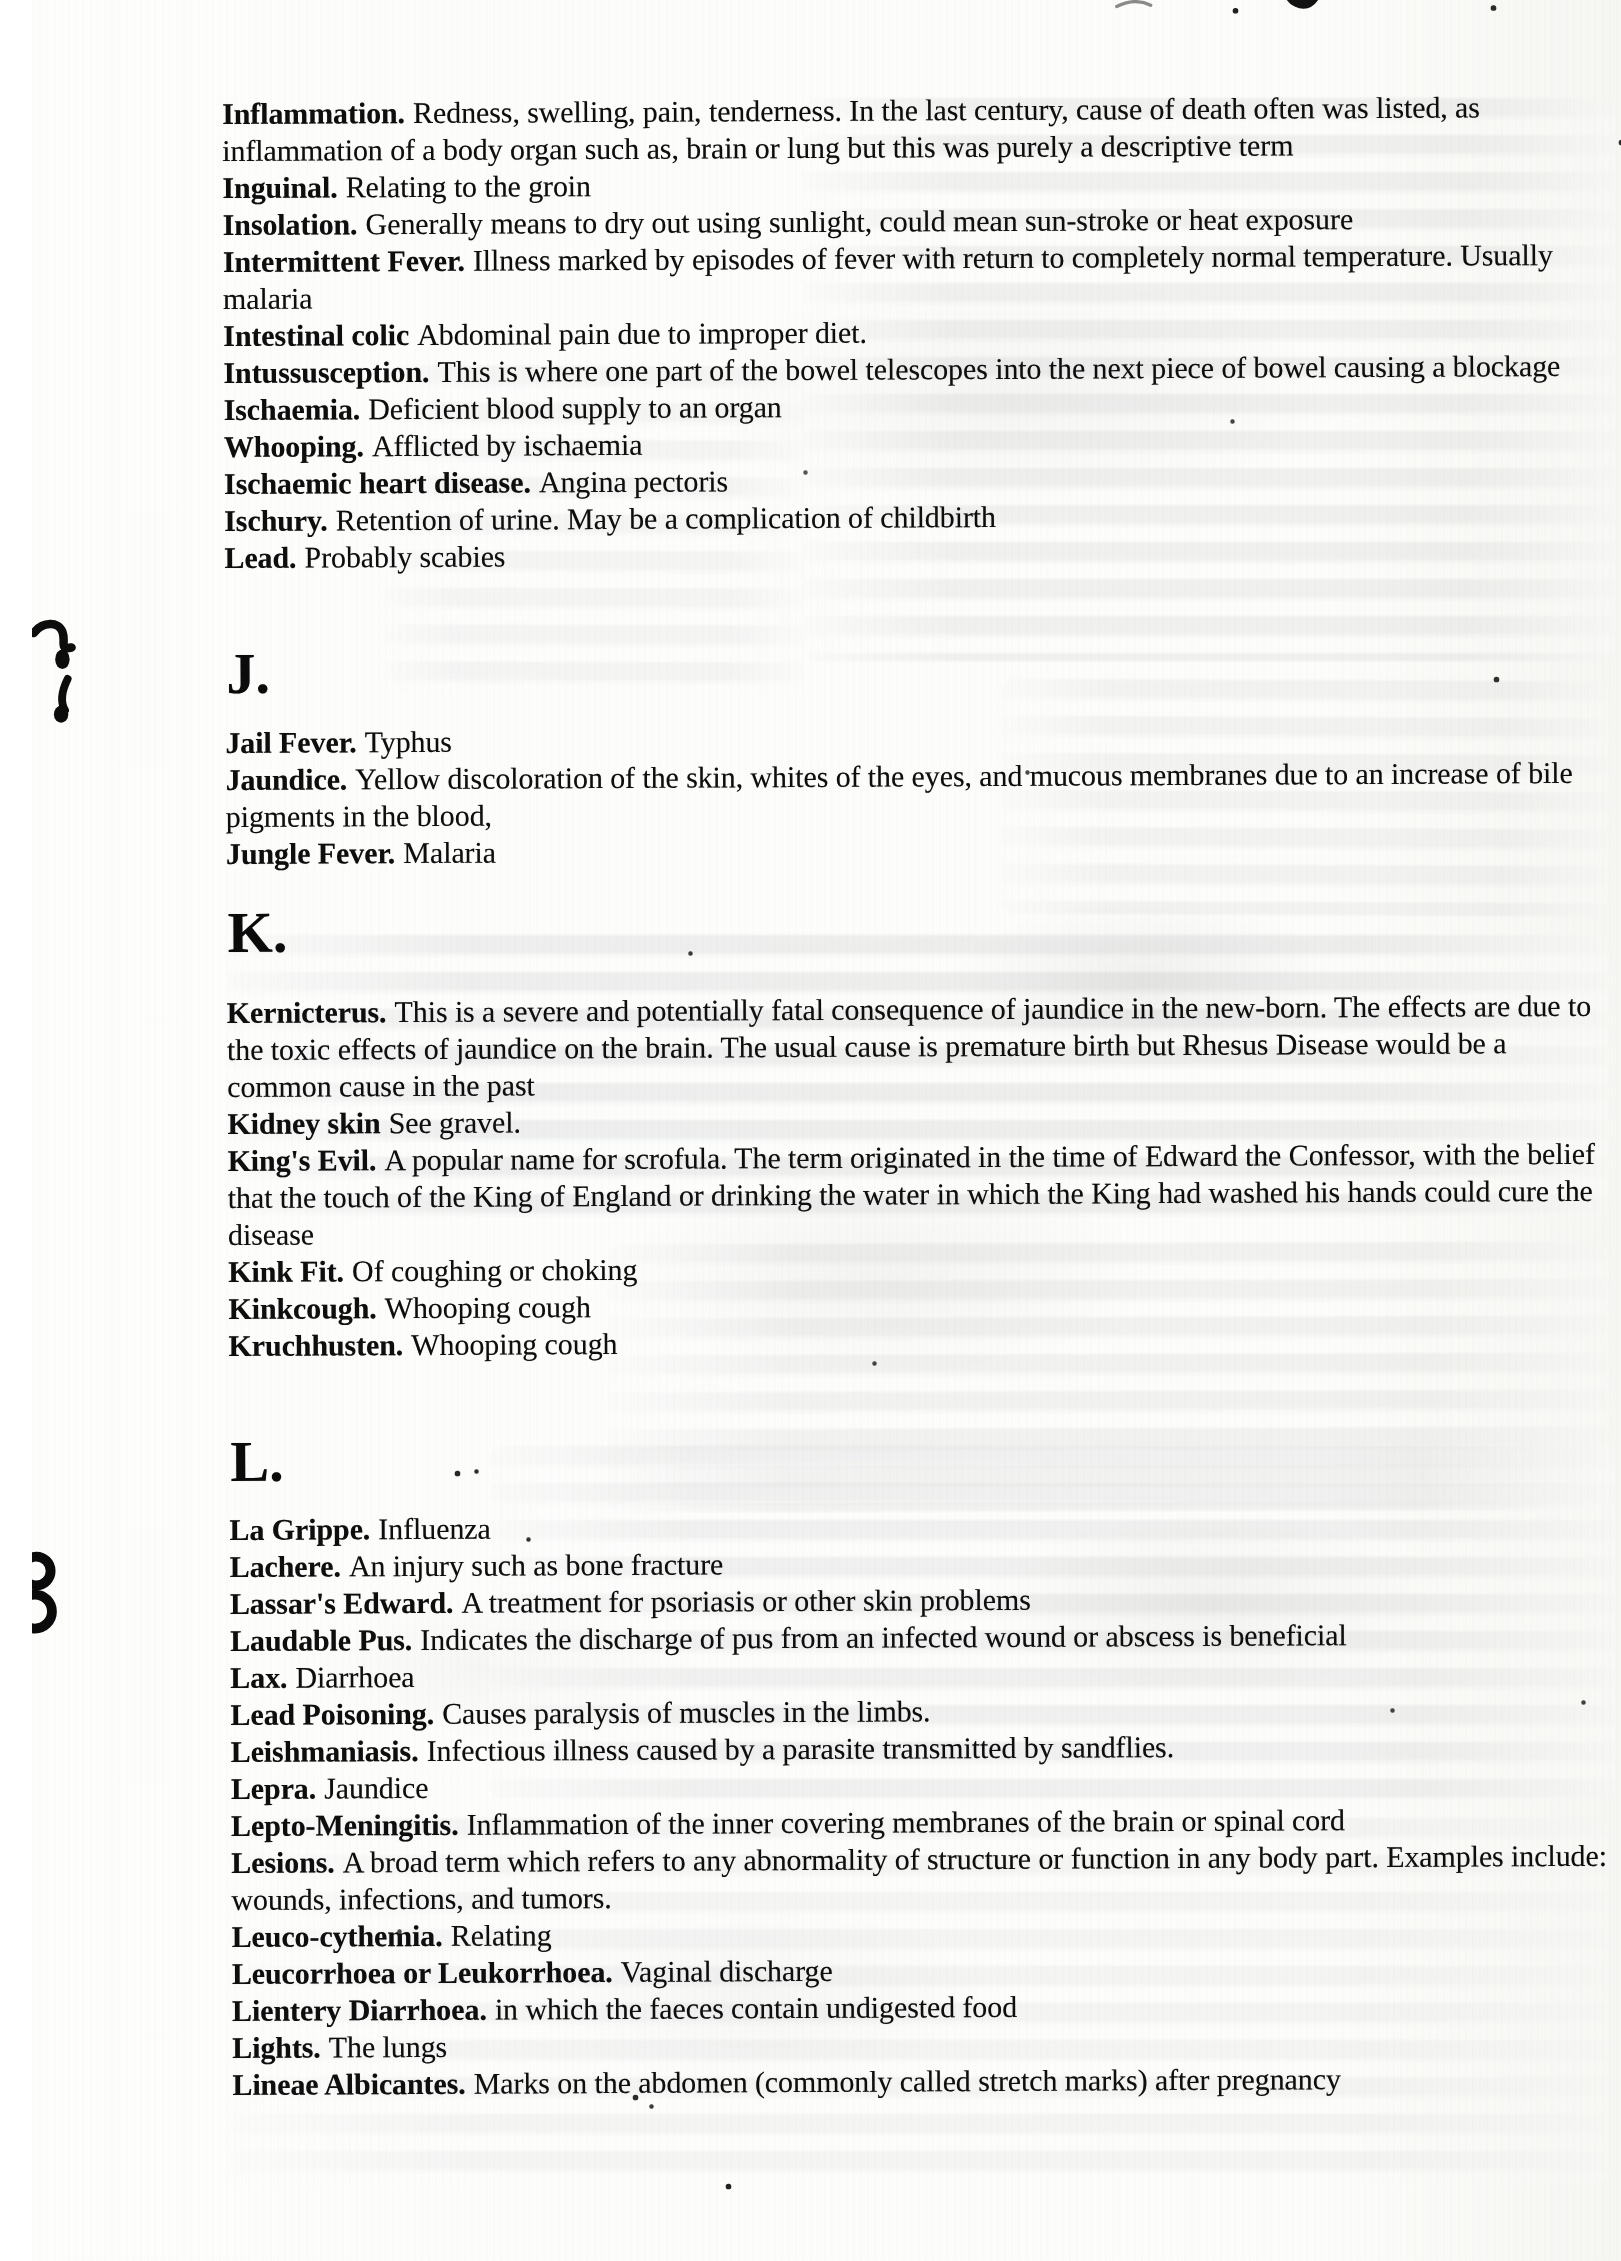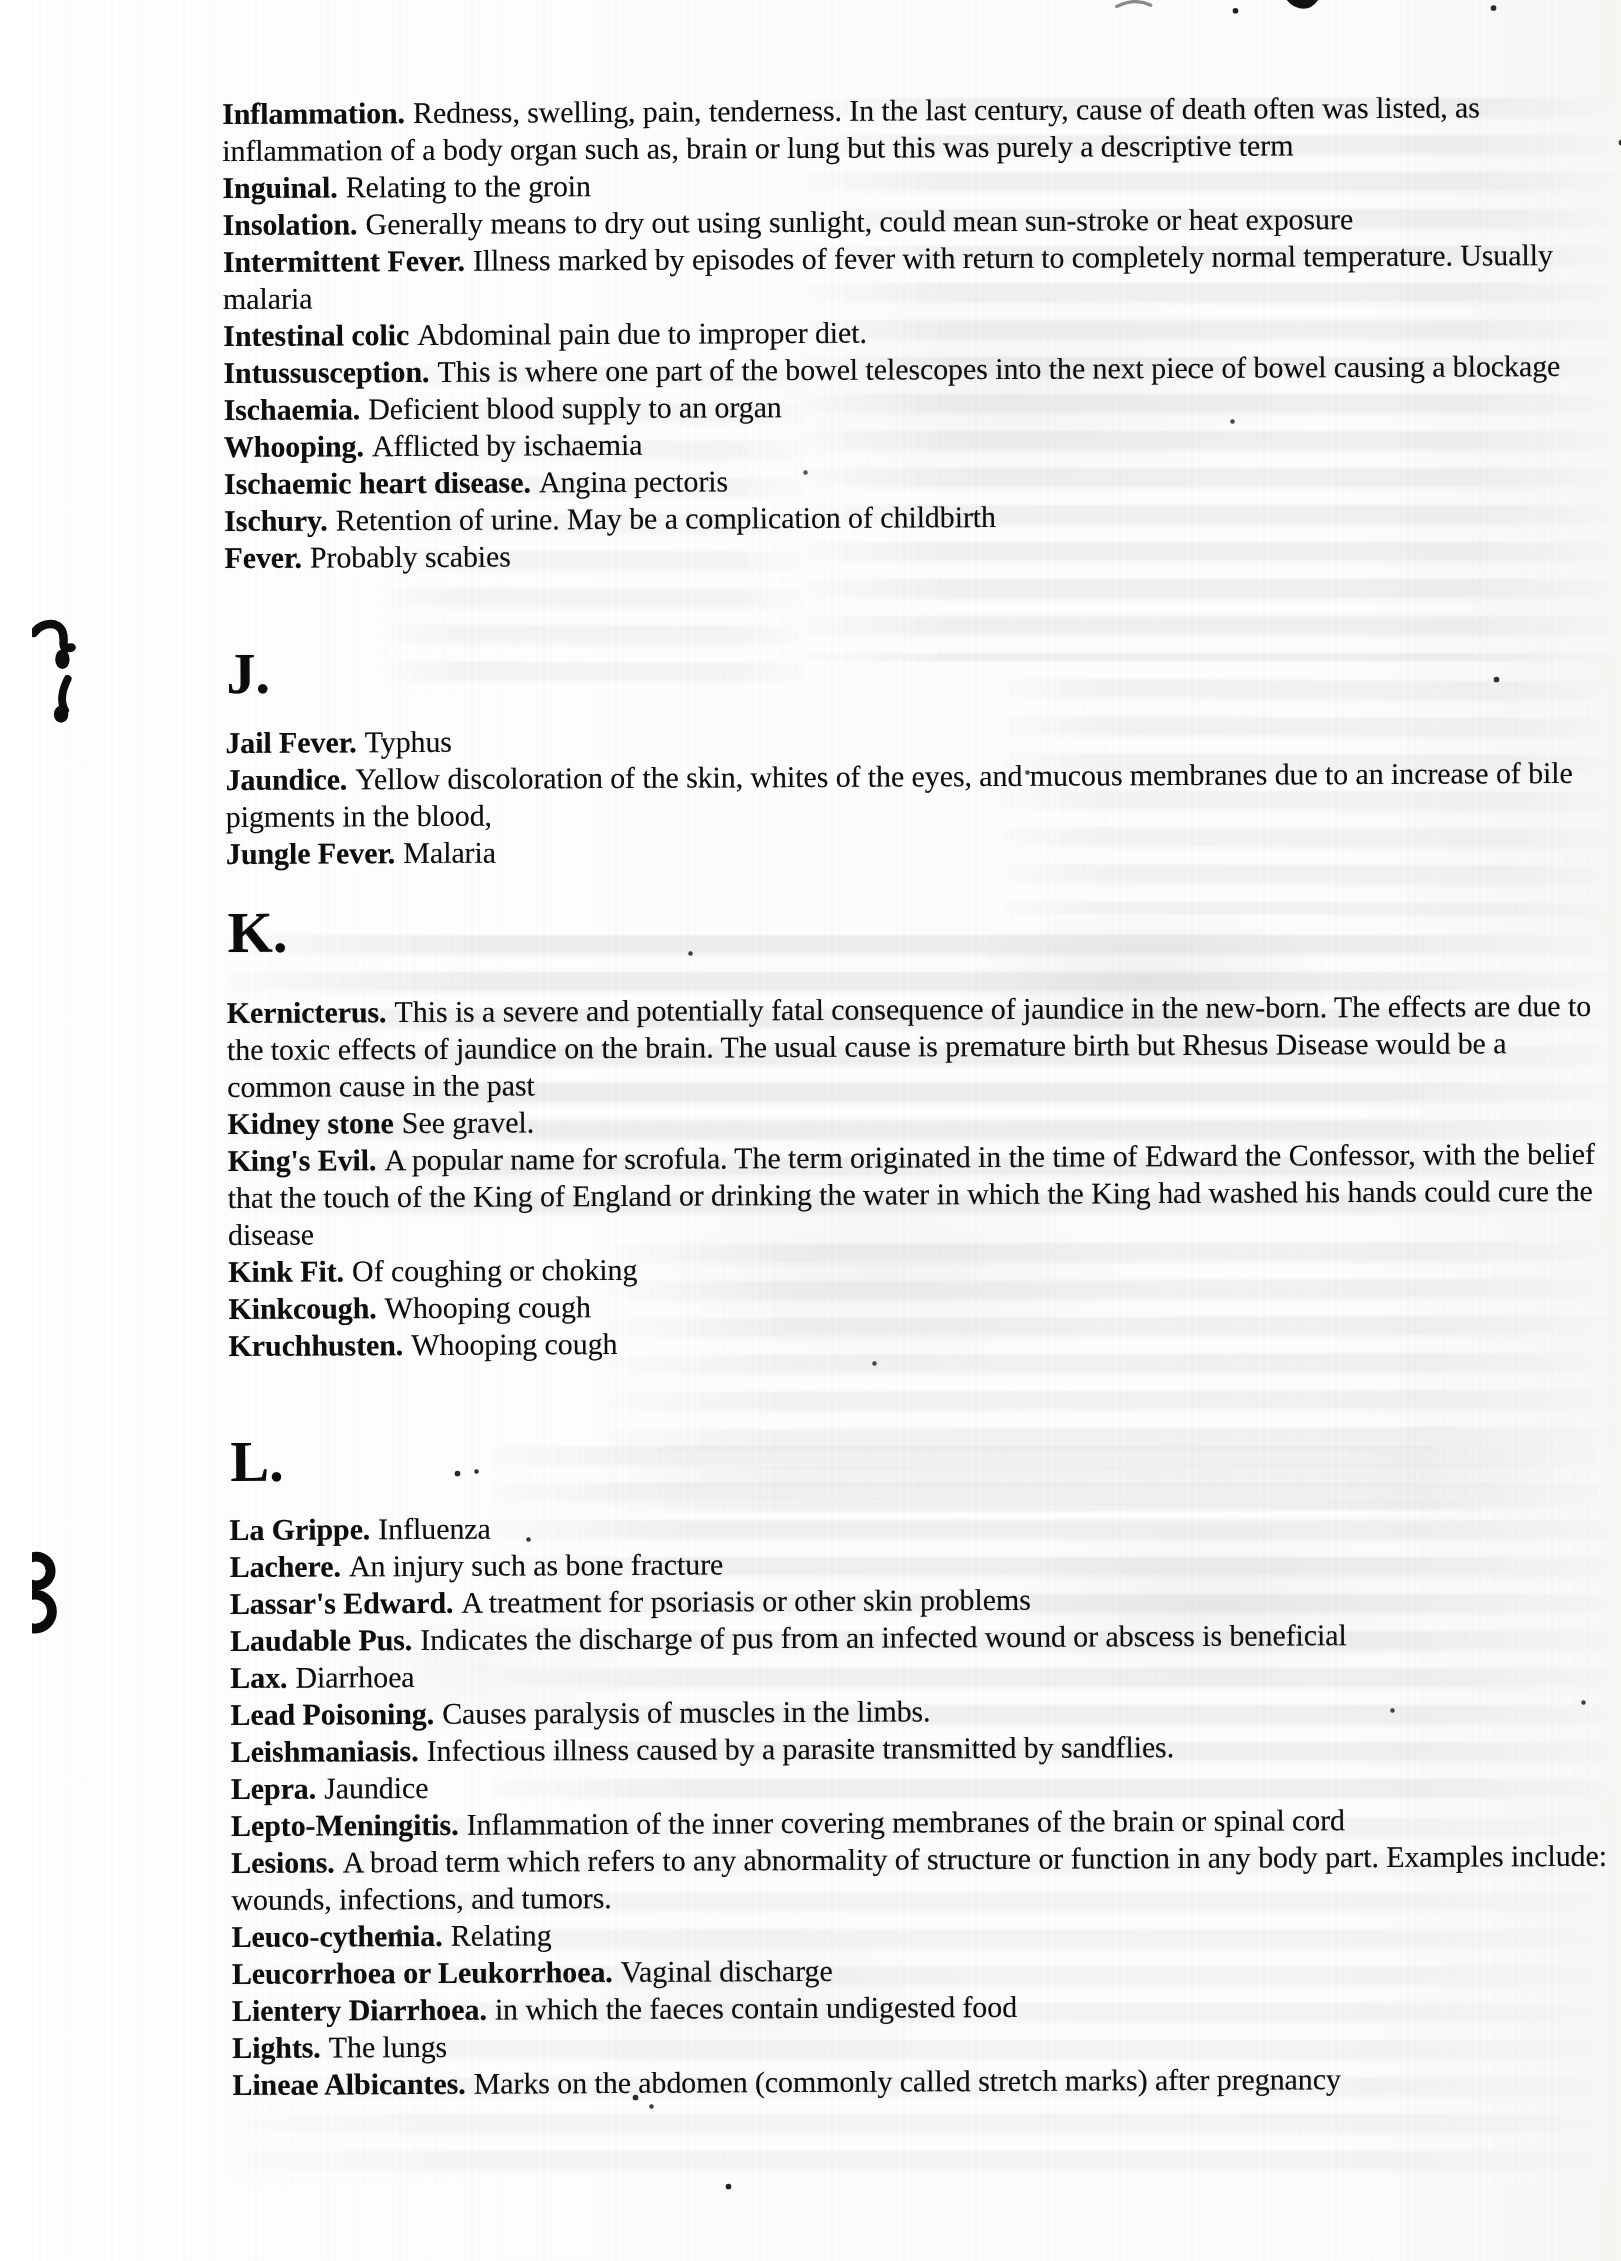--- a/index.html
+++ b/index.html
@@ -124,36 +124,36 @@
           <p class="entry"><span class="term">Inflammation.</span><span class="def">Redness, swelling, pain, tenderness. In the last century, cause of death often was listed, as inflammation of a body organ such as, brain or lung but this was purely a descriptive term</span></p>
           <p class="entry"><span class="term">Inguinal.</span><span class="def">Relating to the groin</span></p>
           <p class="entry"><span class="term">Insolation.</span><span class="def">Generally means to dry out using sunlight, could mean sun-stroke or heat exposure</span></p>
           <p class="entry"><span class="term">Intermittent Fever.</span><span class="def">Illness marked by episodes of fever with return to completely normal temperature. Usually malaria</span></p>
           <p class="entry"><span class="term">Intestinal colic</span><span class="def">Abdominal pain due to improper diet.</span></p>
           <p class="entry"><span class="term">Intussusception.</span><span class="def">This is where one part of the bowel telescopes into the next piece of bowel causing a blockage</span></p>
           <p class="entry"><span class="term">Ischaemia.</span><span class="def">Deficient blood supply to an organ</span></p>
           <p class="entry"><span class="term">Whooping.</span><span class="def">Afflicted by ischaemia</span></p>
           <p class="entry"><span class="term">Ischaemic heart disease.</span><span class="def">Angina pectoris</span></p>
           <p class="entry"><span class="term">Ischury.</span><span class="def">Retention of urine. May be a complication of childbirth</span></p>
-          <p class="entry"><span class="term">Fever.</span><span class="def">Probably scabies</span></p>
+          <p class="entry"><span class="term">Lead.</span><span class="def">Probably scabies</span></p>
         </div>
   </section>
       <section class="glossary-section" data-secid="J">
     <h2 class="sec-heading">J.</h2>
     <div class="entries">
           <p class="entry"><span class="term">Jail Fever.</span><span class="def">Typhus</span></p>
           <p class="entry"><span class="term">Jaundice.</span><span class="def">Yellow discoloration of the skin, whites of the eyes, and mucous membranes due to an increase of bile pigments in the blood,</span></p>
           <p class="entry"><span class="term">Jungle Fever.</span><span class="def">Malaria</span></p>
         </div>
   </section>
       <section class="glossary-section" data-secid="K">
     <h2 class="sec-heading">K.</h2>
     <div class="entries">
           <p class="entry"><span class="term">Kernicterus.</span><span class="def">This is a severe and potentially fatal consequence of jaundice in the new-born. The effects are due to the toxic effects of jaundice on the brain. The usual cause is premature birth but Rhesus Disease would be a common cause in the past</span></p>
-          <p class="entry"><span class="term">Kidney stone</span><span class="def">See gravel.</span></p>
+          <p class="entry"><span class="term">Kidney skin</span><span class="def">See gravel.</span></p>
           <p class="entry"><span class="term">King's Evil.</span><span class="def">A popular name for scrofula. The term originated in the time of Edward the Confessor, with the belief that the touch of the King of England or drinking the water in which the King had washed his hands could cure the disease</span></p>
           <p class="entry"><span class="term">Kink Fit.</span><span class="def">Of coughing or choking</span></p>
           <p class="entry"><span class="term">Kinkcough.</span><span class="def">Whooping cough</span></p>
           <p class="entry"><span class="term">Kruchhusten.</span><span class="def">Whooping cough</span></p>
         </div>
   </section>
       <section class="glossary-section" data-secid="L">
     <h2 class="sec-heading">L.</h2>
     <div class="entries">
           <p class="entry"><span class="term">La Grippe.</span><span class="def">Influenza</span></p>

